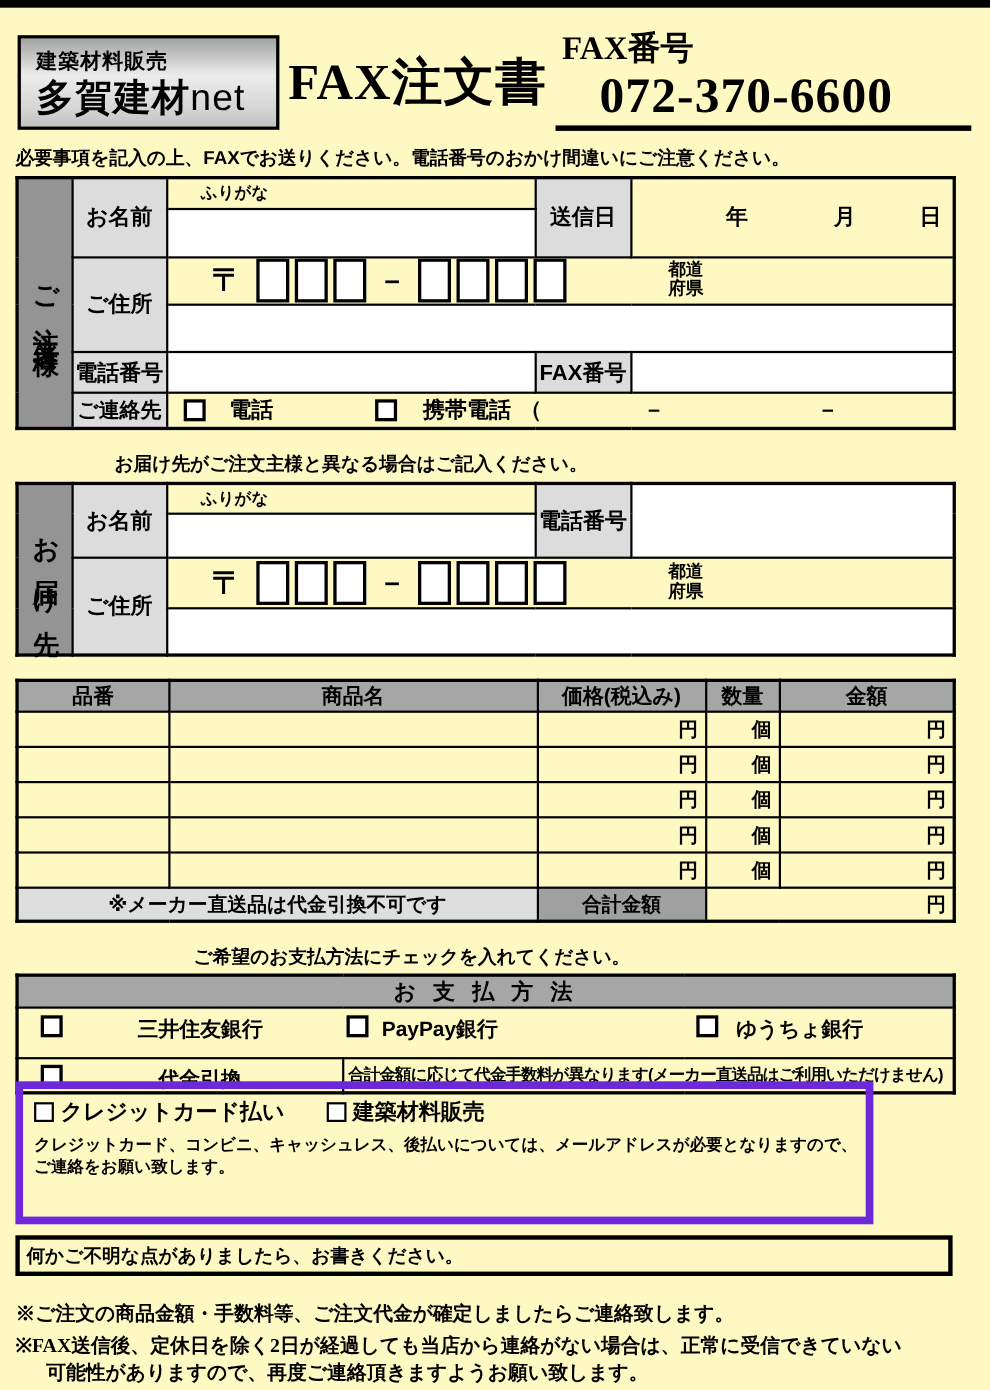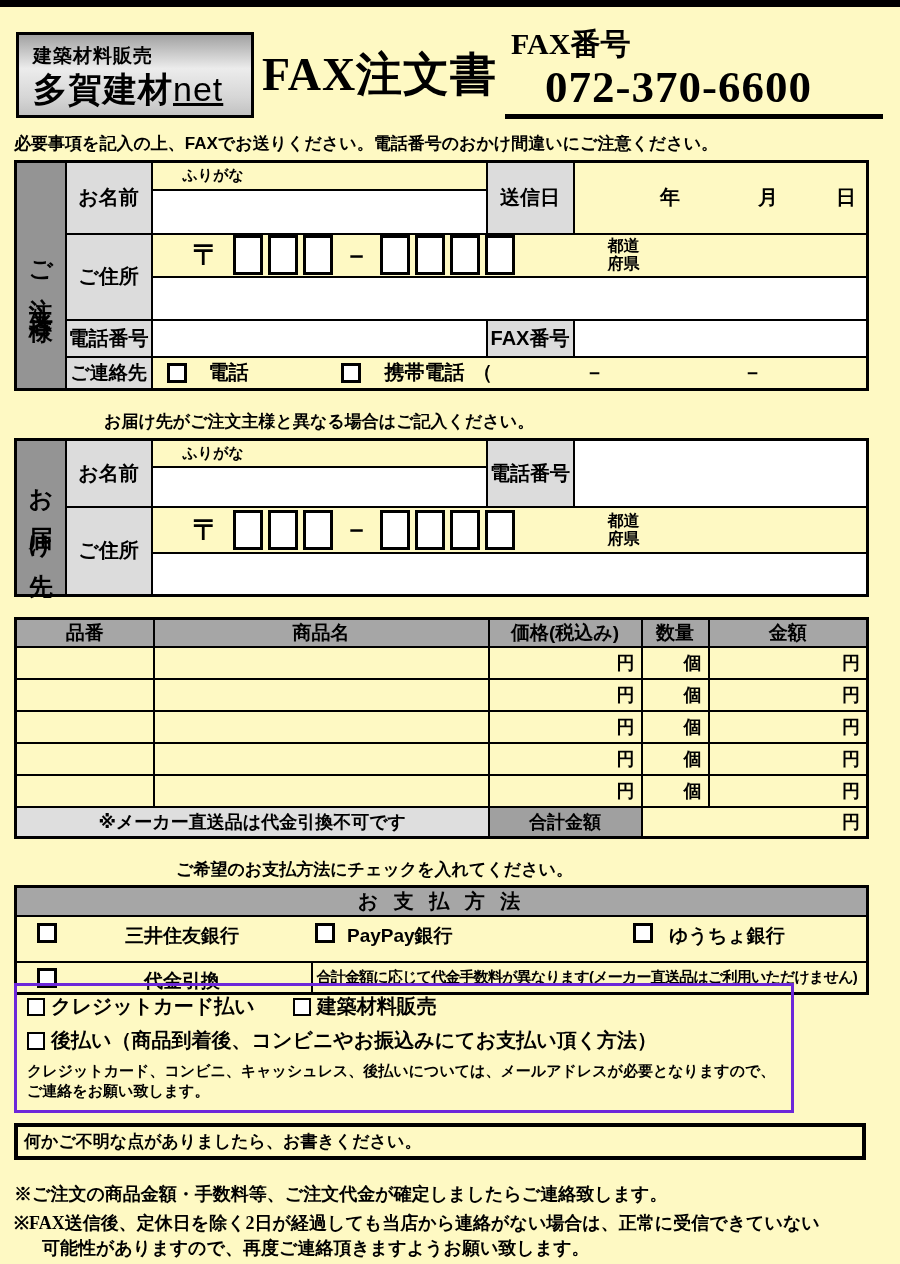--- a/index.html
+++ b/index.html
@@ -13,21 +13,21 @@
 
   
   .logo {
     position:absolute; left:16px; top:32px; width:238px; height:86px;
     border:3px solid #000; box-sizing:border-box;
     background:linear-gradient(180deg,#a2a2a2 0%,#ececec 42%,#d6d6d6 78%,#c2c2c2 100%);
     padding:8px 0 0 14px;
   }
   .logo-l1 { font-size:19px; letter-spacing:1px; }
   .logo-l2 { font-size:34px; line-height:1.2; letter-spacing:1px; }
-  .logo-l2 .net { font-weight:normal;text-decoration:underline; }
+  .logo-l2 .net { font-weight:normal; }
   .doc-title {
     position:absolute; left:262px; top:44px; font-size:46px;
     font-family:"Liberation Serif","DejaVu Serif",serif; letter-spacing:1px;
   }
   .fax-block { position:absolute; left:505px; top:24px; width:378px;
     font-family:"Liberation Serif","DejaVu Serif",serif; border-bottom:5px solid #000; padding-bottom:4px; }
   .fax-label { font-size:30px; padding-left:6px; }
   .fax-number { font-size:45px; line-height:1.0; padding-left:40px; letter-spacing:1px; }
 
   .instruction { position:absolute; left:14px; top:132px; font-size:17px; }
@@ -77,21 +77,21 @@
 
   
   .pay-header { background:#a6a6a6; text-align:center; font-size:20px; letter-spacing:5px; vertical-align:middle; }
   .pay-row1 { position:relative; }
   .pay-opt-label { font-size:19px; }
   .cod-note { font-size:15px; letter-spacing:-0.8px; padding-left:4px; vertical-align:middle; }
   .cod-label { font-size:19px; text-align:center; }
 
   
   .credit-box { position:absolute; left:14px; top:983px; width:780px; height:130px;
-    border:3px solid #6d28d9; box-sizing:border-box; padding:7px 5px 0 10px; }
+    border:7px solid #6d28d9; box-sizing:border-box; padding:7px 5px 0 10px; }
   .credit-line { display:flex; align-items:center; gap:6px; font-size:20px; margin-bottom:7px; }
   .credit-line .cb { width:18px; height:18px; border-width:2.5px; flex:0 0 auto; }
   .credit-gap { width:26px; }
   .credit-note { font-family:"Liberation Serif","DejaVu Serif",serif; font-size:15px; line-height:1.35; }
 
   
   .comment-box { position:absolute; left:14px; top:1123px; width:852px; height:37px;
     border:4px solid #000; box-sizing:border-box; padding:3px 6px;
     font-family:"Liberation Serif","DejaVu Serif",serif; font-size:17px; }
 
@@ -325,24 +325,20 @@
     </table>
 
   <div class="credit-box">
     <div class="credit-line">
       <span class="cb"></span>
       <span>クレジットカード払い</span>
       <span class="credit-gap"></span>
       <span class="cb"></span>
       <span>建築材料販売</span>
     </div>
-    <div class="credit-line">
-      <span class="cb"></span>
-      <span>後払い（商品到着後、コンビニやお振込みにてお支払い頂く方法）</span>
-    </div>
     <div class="credit-note">
       <div>クレジットカード、コンビニ、キャッシュレス、後払いについては、メールアドレスが必要となりますので、</div>
       <div>ご連絡をお願い致します。</div>
     </div>
   </div>
 
   <div class="comment-box">
     <span>何かご不明な点がありましたら、お書きください。</span>
   </div>
 

